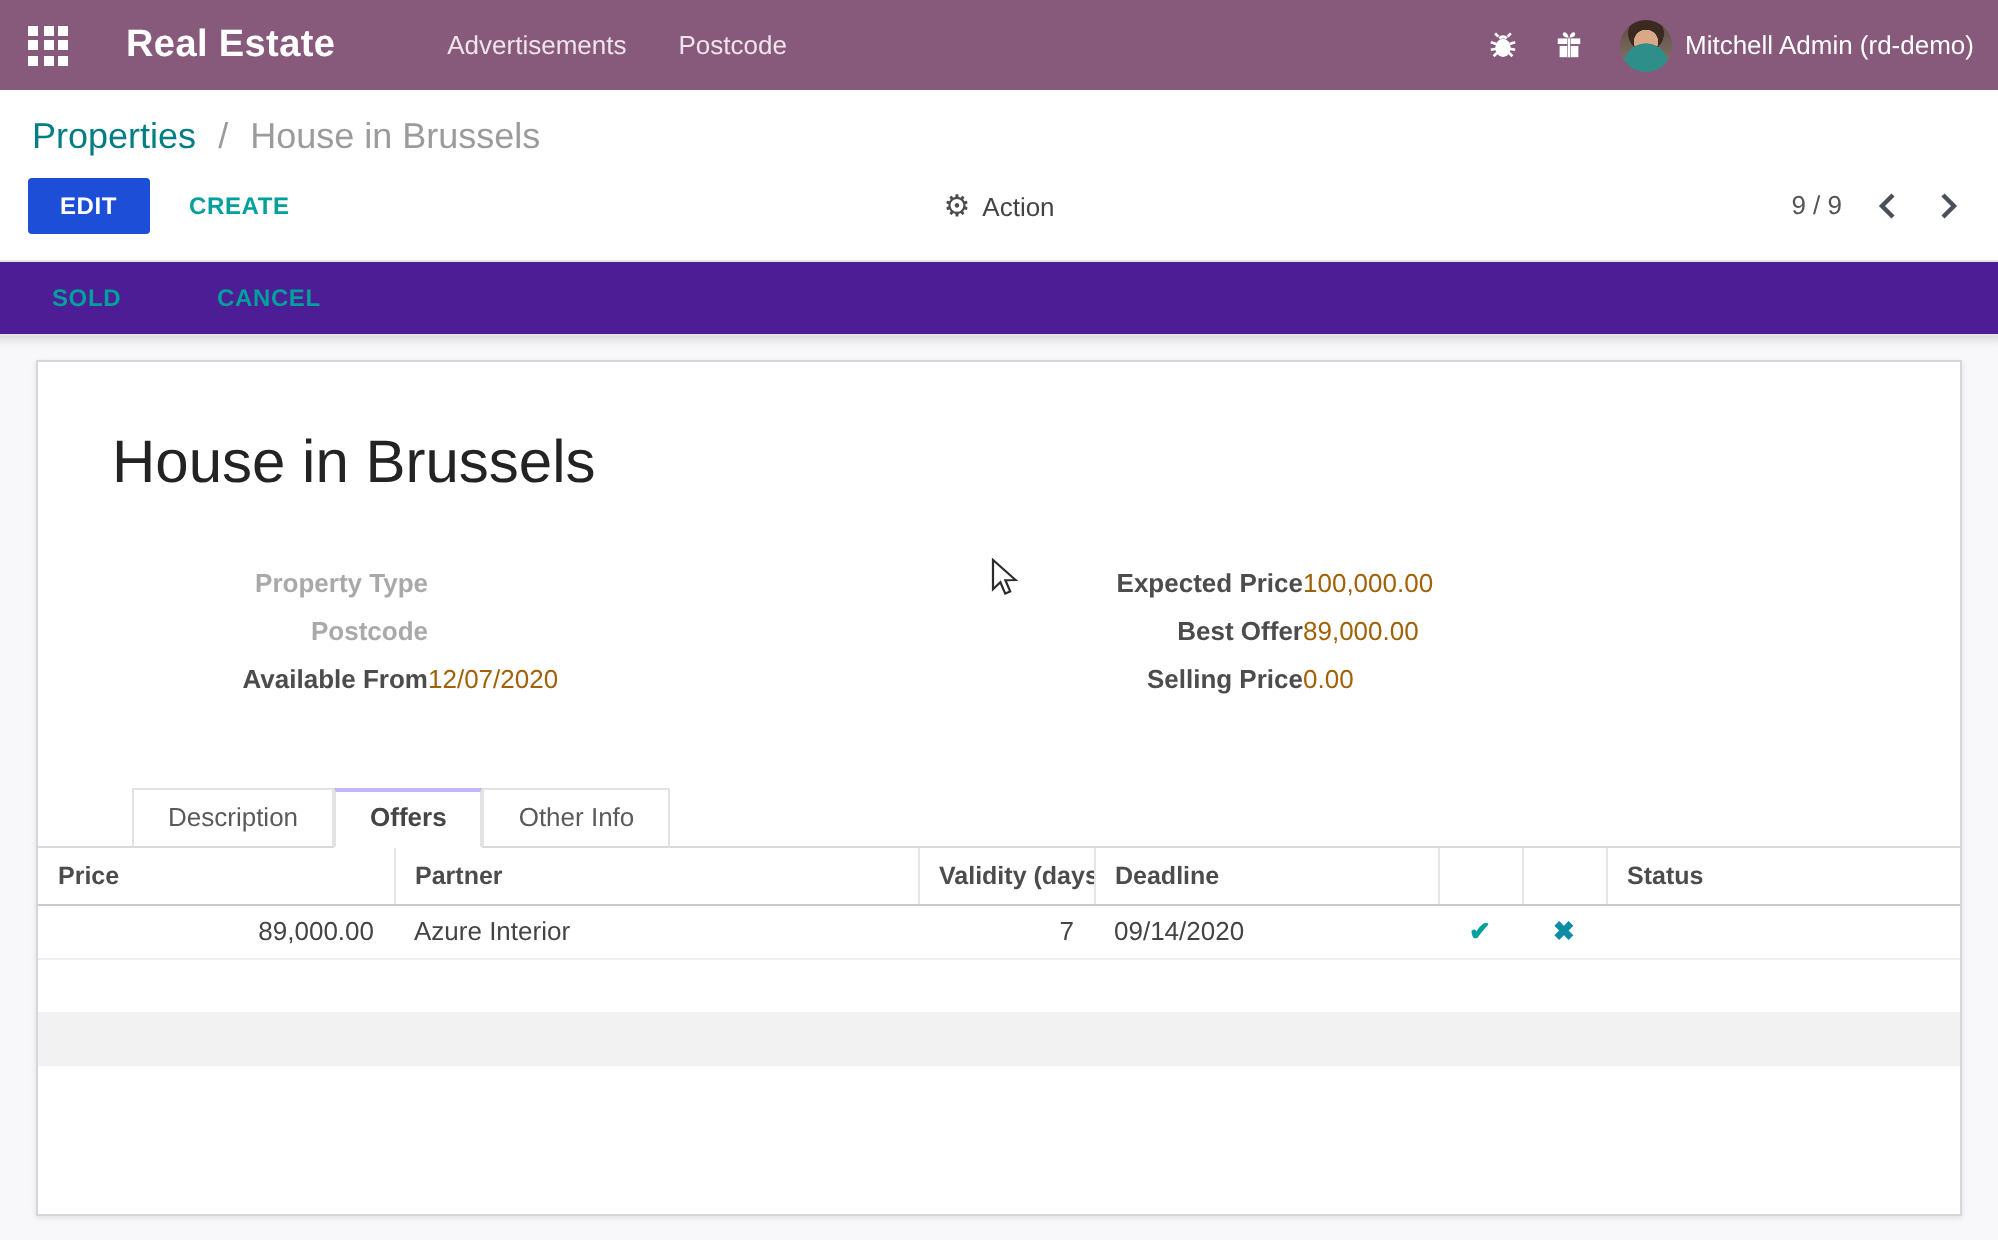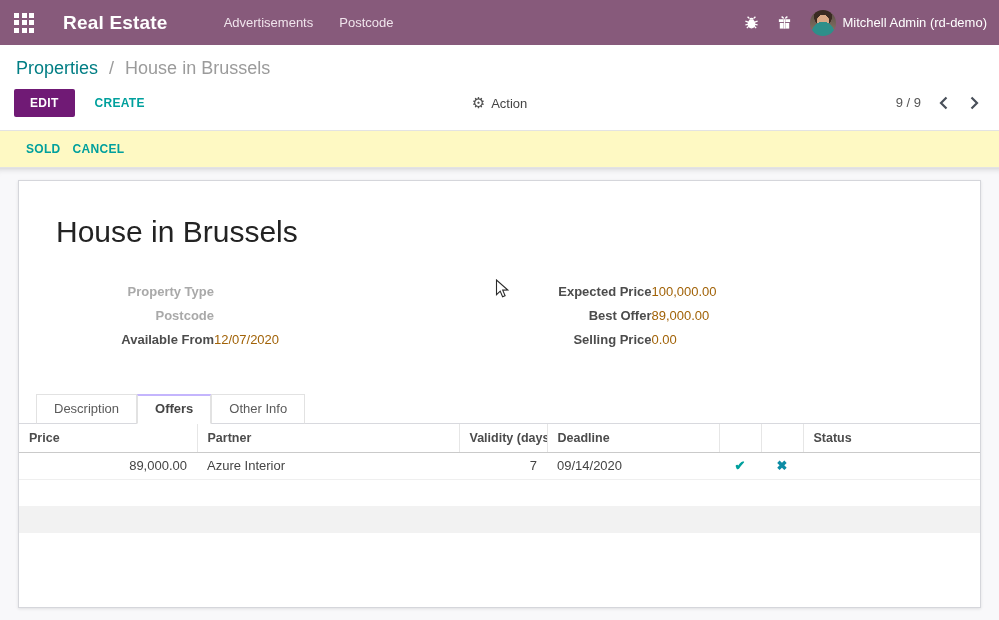--- a/index.html
+++ b/index.html
@@ -40,21 +40,21 @@
   .user-name { font-size: 13px; color: #fff; }
 
   
   .control-panel { background: #fff; border-bottom: 1px solid #e3e3e3; }
   .breadcrumb-row { padding: 13px 16px 7px 16px; font-size: 18px; }
   .bc-link { color: #017e84; cursor: pointer; }
   .bc-sep { color: #9b9b9b; margin: 0 6px; }
   .bc-current { color: #9b9b9b; }
   .button-row { display: flex; align-items: center; padding: 2px 16px 13px 14px; position: relative; height: 44px; }
   .btn-primary {
-    background: #701a75; color: #fff; border: none;
+    background: #1d4ed8; color: #fff; border: none;
     font-size: 12px; font-weight: bold; letter-spacing: 0.3px;
     padding: 7px 16px; border-radius: 2px; cursor: pointer;
     font-family: "Liberation Sans", sans-serif;
   }
   .btn-link {
     background: none; border: none; color: #00a09d;
     font-size: 12px; font-weight: bold; letter-spacing: 0.3px;
     margin-left: 20px; cursor: pointer;
     font-family: "Liberation Sans", sans-serif;
   }
@@ -65,22 +65,22 @@
   }
   .action-center .inner { pointer-events: auto; cursor: pointer; display: flex; align-items: center; gap: 6px; }
   .gear-glyph { font-size: 15px; color: #4c4c4c; }
   .pager { margin-left: auto; display: flex; align-items: center; gap: 14px; }
   .pager-value { font-size: 13px; color: #555; }
   .pager-btn { background: none; border: none; cursor: pointer; padding: 0 4px; }
   .pager-btn svg { display: block; }
 
   
   .status-bar {
-    height: 37px; background: #fef9c3; border-bottom: 1px solid #e3e3e3;
-    display: flex; align-items: center; padding-left: 26px; gap: 12px;
+    height: 37px; background: #4c1d95; border-bottom: 1px solid #e3e3e3;
+    display: flex; align-items: center; padding-left: 26px; gap: 48px;
   }
   .status-btn {
     background: none; border: none; color: #00a09d;
     font-size: 12px; font-weight: bold; letter-spacing: 0.3px; cursor: pointer;
     font-family: "Liberation Sans", sans-serif;
   }
 
   
   .content {
     height: 452px; background: #f8f8fa;
@@ -101,21 +101,21 @@
   .field-col { width: 50%; }
   .field-row { display: flex; margin-bottom: 8px; min-height: 16px; text-align: right; }
   .field-label { font-weight: bold; color: #4c4c4c; font-size: 13px; }
   .field-label.muted { color: #a9a9a9; }
   .col-left .field-label { width: 158px; flex: none; }
   .col-right .field-label { width: 152px; flex: none; }
   .field-value { color: #a16207; font-size: 13px; }
 
   
   .notebook { margin-top: 38px; }
-  .tab-list { display: flex; list-style: none; padding-left: 17px; border-bottom: 1px solid #d8d9de; }
+  .tab-list { display: flex; list-style: none; padding-left: 47px; border-bottom: 1px solid #d8d9de; }
   .tab {
     padding: 6px 17px 7px 17px; font-size: 13px; color: #5a5a5a;
     border: 1px solid #e2e2e2; border-bottom: none; background: #fff;
     margin-bottom: -1px; cursor: pointer; position: relative;
     border-bottom: 1px solid #d8d9de;
   }
   .tab.active {
     font-weight: bold; color: #454545;
     border-top: 2px solid #c4b5fd; border-bottom: 1px solid #fff;
     padding-top: 5px;

